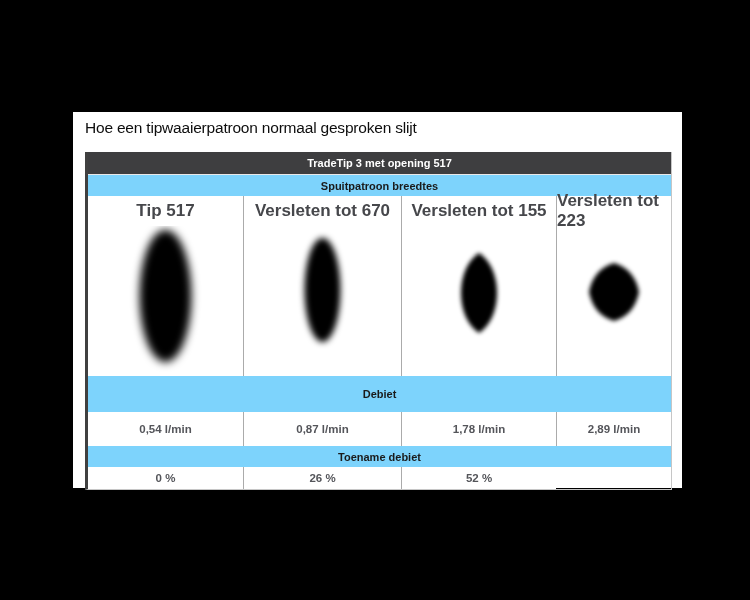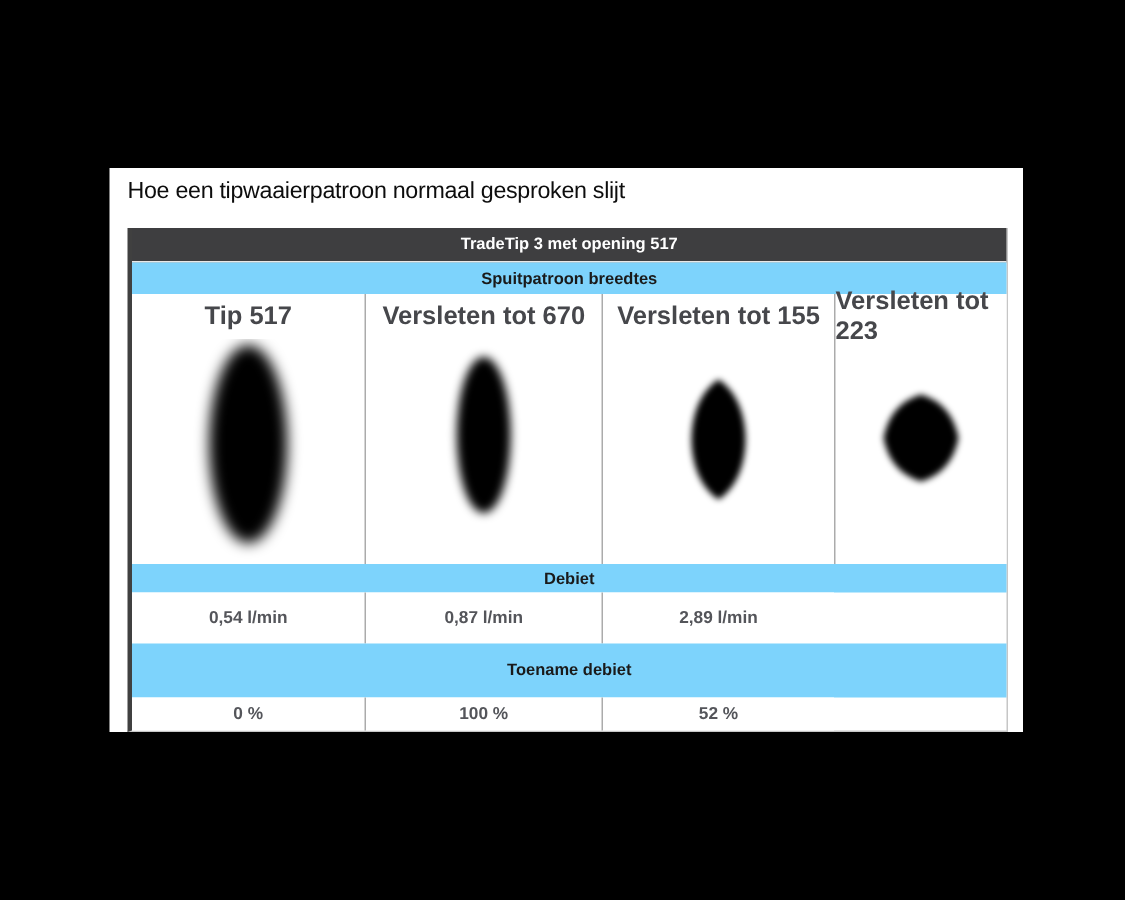--- a/index.html
+++ b/index.html
@@ -60,22 +60,22 @@
     background: #3e3e40;
     color: #ffffff;
     border-bottom: 1px solid #e8e8e8;
     box-sizing: border-box;
   }
   .bar.yellow {
     background: #7dd3fc;
     color: #1a1a1a;
   }
   .bar.yellow.widths  { height: 21px; }
-  .bar.yellow.debiet  { height: 19px; }
-  .bar.yellow.toename { height: 36px; }
+  .bar.yellow.debiet  { height: 36px; }
+  .bar.yellow.toename { height: 21px; }
   .cell {
     display: flex;
     align-items: center;
     justify-content: center;
     background: #ffffff;
     box-sizing: border-box;
   }
   .cell.sep { border-left: 1px solid #ababab; }
   .head-cell {
     height: 30px;
@@ -161,25 +161,26 @@
           <path d="M 57 37 Q 77.5 43 82 66 Q 77.5 89 57 95 Q 36.5 89 32 66 Q 36.5 43 57 37 Z" fill="#060606" filter="url(#f4)"></path>
         </svg>
       </div>
 
       <div class="bar yellow debiet">
         <span>Debiet</span>
       </div>
 
       <div class="cell value-cell">0,54 l/min</div>
       <div class="cell value-cell sep">0,87 l/min</div>
+      <div class="cell value-cell sep">1,78 l/min</div>
       <div class="cell value-cell sep">2,89 l/min</div>
 
       <div class="bar yellow toename">
         <span>Toename debiet</span>
       </div>
 
       <div class="cell percent-cell">0 %</div>
-      <div class="cell percent-cell sep">100 %</div>
+      <div class="cell percent-cell sep">26 %</div>
       <div class="cell percent-cell sep">52 %</div>
 
     </div>
   </div>
 </div>
 
 </body></html>

